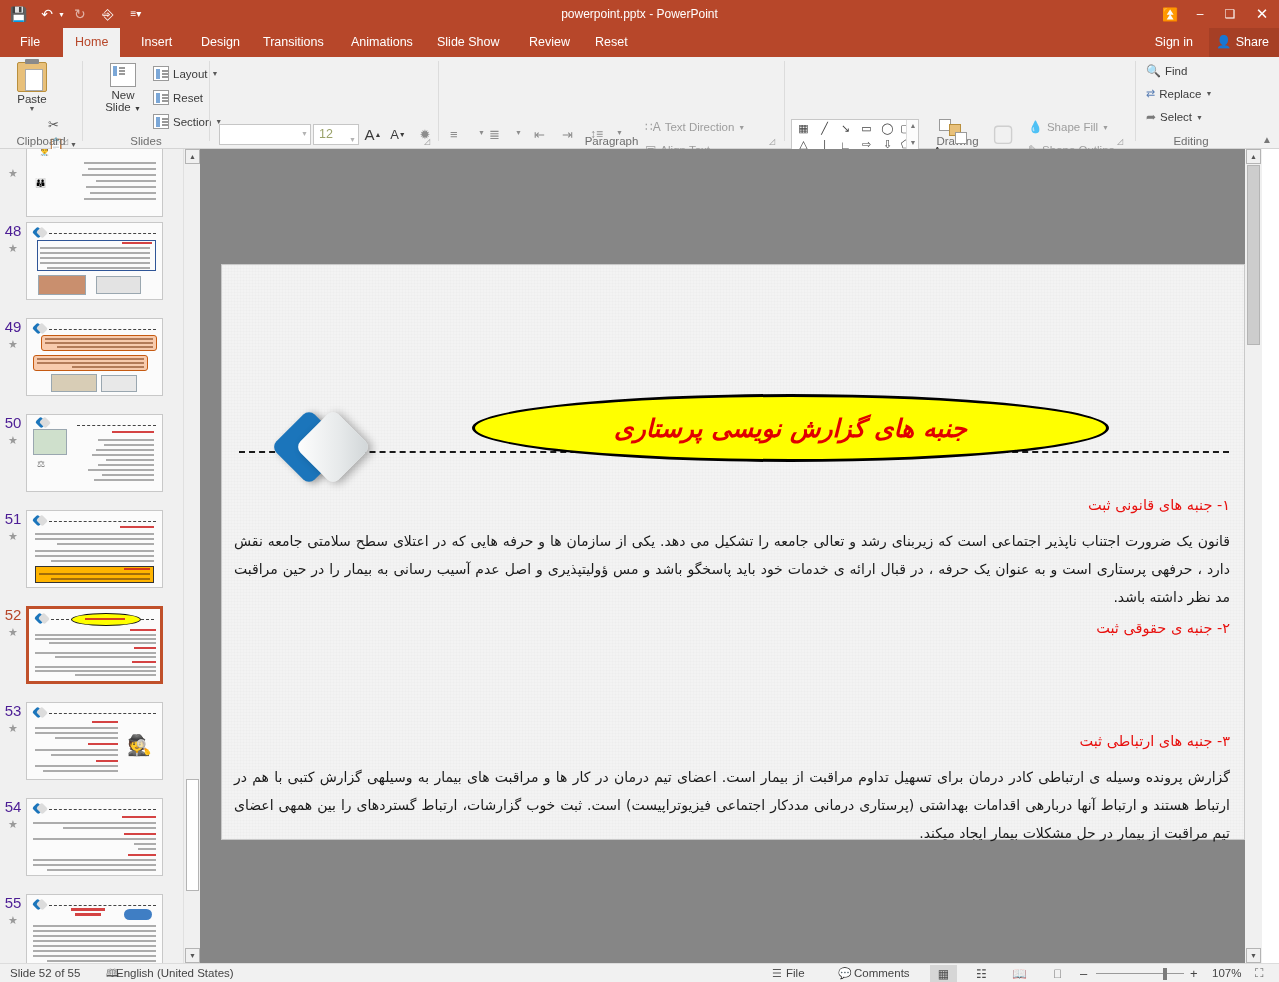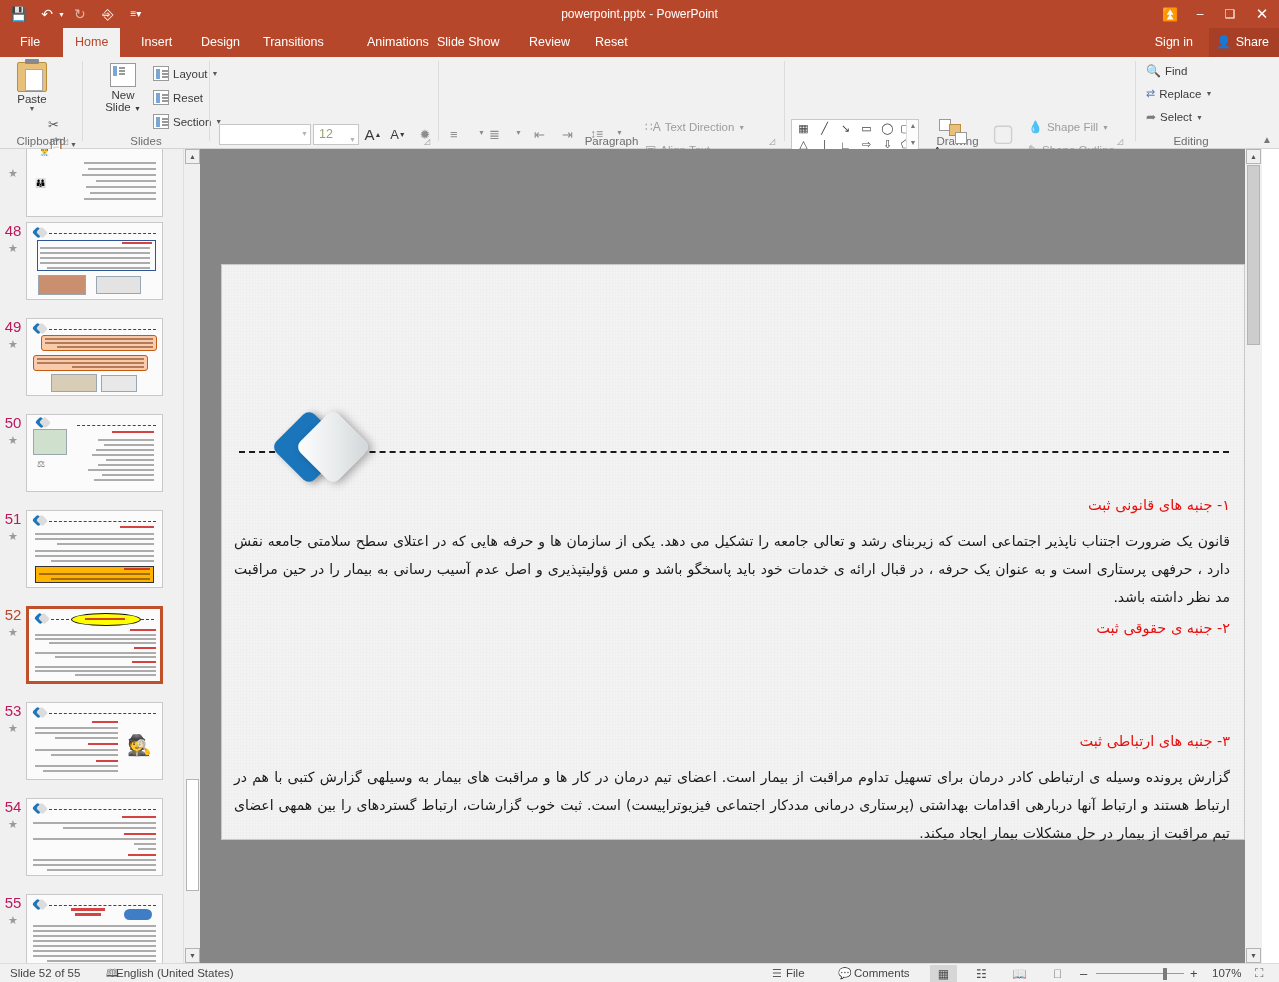--- a/index.html
+++ b/index.html
@@ -132,21 +132,21 @@
   .graytxt { color:#9d9d9d; }
 
   
   #thumbpane {
     position:absolute; left:0; top:149px; width:183px; height:814px;
     background:#f0f0f0; overflow:hidden;
   }
   .thumb-row { position:absolute; left:0; width:183px; }
   .thumb-num {
     position:absolute; left:2px; width:22px; text-align:center;
-    font-size:15px; color:#be185d; font-family:"Liberation Sans", sans-serif;
+    font-size:15px; color:#4c1d95; font-family:"Liberation Sans", sans-serif;
   }
   .thumb-num.sel { color:#b7472a; }
   .thumb-star { position:absolute; left:2px; width:22px; text-align:center; font-size:11px; color:#9a9a9a; }
   .thumb-box {
     position:absolute; left:26px; width:137px; height:78px;
     background:#fbfbfb; border:1px solid #c8c8c8; overflow:hidden;
   }
   .thumb-box.sel { border:3px solid #c0502a; }
   .tdash { position:absolute; left:6px; right:6px; height:0; border-top:1px dashed #444; }
   .tlogo { position:absolute; left:7px; width:13px; height:11px; }
@@ -256,21 +256,21 @@
     <span class="win-btn close">✕</span>
   </div>
 </div>
 
 <div id="tabrow">
   <div class="tab" style="left:8px">File</div>
   <div class="tab active" style="left:63px">Home</div>
   <div class="tab" style="left:129px">Insert</div>
   <div class="tab" style="left:189px">Design</div>
   <div class="tab" style="left:251px">Transitions</div>
-  <div class="tab" style="left:355px">Animations</div>
+  <div class="tab" style="left:339px">Animations</div>
   <div class="tab" style="left:425px">Slide Show</div>
   <div class="tab" style="left:517px">Review</div>
   <div class="tab" style="left:583px">Reset</div>
   <div id="signin">Sign in</div>
   <div id="sharebtn">
     <span>👤</span>&nbsp;<span>Share</span>
   </div>
 </div>
 
 <div id="ribbon">
@@ -704,20 +704,23 @@
 <div id="editor">
   <div id="slide-canvas">
 
     <div id="slide-dash"></div>
 
     <div id="logo-shape">
       <span class="sq-blue"></span>
         <span class="sq-white"></span>
     </div>
 
+    <div id="title-oval">
+      <span id="title-text">جنبه های گزارش نویسی پرستاری</span>
+    </div>
 
     <div class="heading" style="top:232px">۱- جنبه های قانونی ثبت</div>
     <div class="para" style="right:14px; left:12px; top:262px">قانون یک ضرورت اجتناب ناپذیر اجتماعی است که زیربنای رشد و تعالی جامعه را تشکیل می دهد. یکی از سازمان ها و حرفه هایی که در اعتلای سطح سلامتی جامعه نقش دارد ، حرفهی پرستاری است و به عنوان یک حرفه ، در قبال ارائه ی خدمات خود باید پاسخگو باشد و مس ؤولیتپذیری و اصل عدم آسیب رسانی به بیمار را در حین مراقبت مد نظر داشته باشد.</div>
 
     <div class="heading" style="top:355px">۲- جنبه ی حقوقی ثبت</div>
 
     <div class="heading" style="top:468px">۳- جنبه های ارتباطی ثبت</div>
     <div class="para" style="right:14px; left:12px; top:498px">گزارش پرونده وسیله ی ارتباطی کادر درمان برای تسهیل تداوم مراقبت از بیمار است. اعضای تیم درمان در کار ها و مراقبت های بیمار به وسیلهی گزارش کتبی با هم در ارتباط هستند و ارتباط آنها دربارهی اقدامات بهداشتی (پرستاری  درمانی  مددکار اجتماعی فیزیوتراپیست) است. ثبت خوب گزارشات، ارتباط گستردهای را بین همهی اعضای تیم مراقبت از بیمار در حل مشکلات بیمار ایجاد میکند.</div>
   </div>
 

